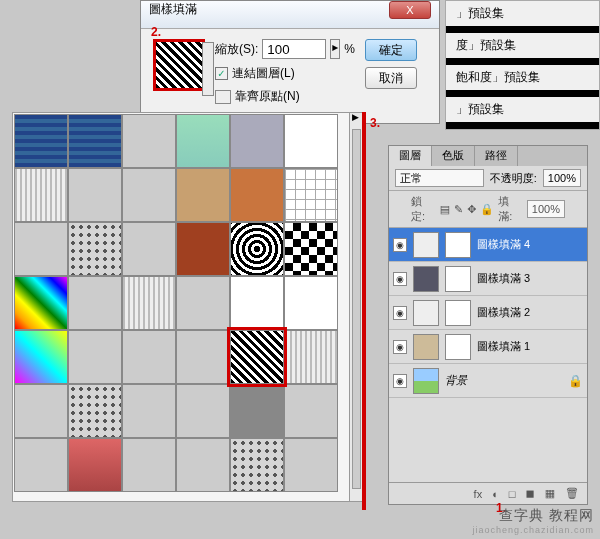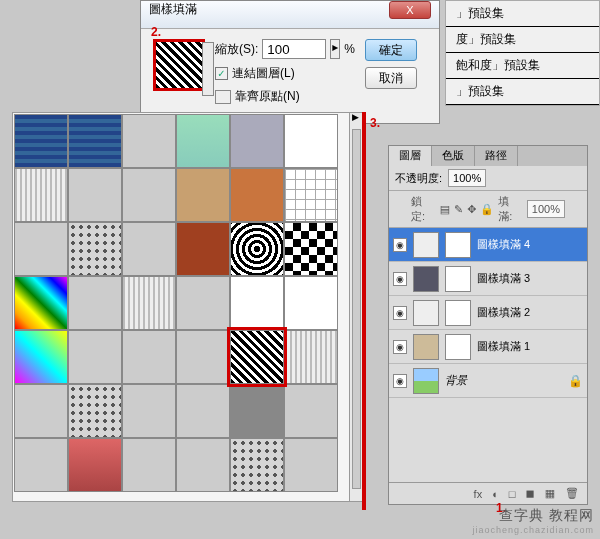--- a/index.html
+++ b/index.html
@@ -17,21 +17,21 @@
 .field-group { display:flex; flex-direction:column; gap:6px; font-size:12px; }
 .row { display:flex; align-items:center; gap:4px; }
 .scale-input { width:64px; height:20px; border:1px solid #888; padding:0 4px; }
 .chk { width:13px; height:13px; border:1px solid #777; display:inline-flex; justify-content:center; align-items:center; color:#2a7; font-size:10px; }
 .btn { width:52px; height:22px; background:linear-gradient(#fff,#e4e4e4); border:1px solid #888; border-radius:3px; text-align:center; line-height:20px; font-size:12px; }
 .btn-ok { background:linear-gradient(#cfe9ff,#9accf0); border-color:#4a90c4; }
 .btn-stack { display:flex; flex-direction:column; gap:6px; }
 
 
 .presets { position: absolute; top: 0; right: 0; width: 155px; background:#f0f0f0; border:1px solid #aaa; }
-.preset-item { padding: 4px 10px; border-bottom: 1px solid #000000; font-size:12px; }
+.preset-item { padding: 4px 10px; border-bottom: 7px solid #000000; font-size:12px; }
 
 
 .picker { position:absolute; top:112px; left:12px; width:352px; height:390px; background:#f5f5f5; border:1px solid #999; display:flex; }
 .grid { flex:1; display:grid; grid-template-columns: repeat(6, 54px); grid-auto-rows: 54px; gap:0; padding:1px; overflow:hidden; }
 .cell { border:1px solid #888; background:#bbb; position:relative; overflow:hidden; }
 .sc-right { width:14px; background:#e8e8e8; border-left:1px solid #999; position:relative; }
 .sc-right::before { content:'▶'; position:absolute; top:-1px; left:2px; font-size:9px; }
 .sc-right::after { content:''; position:absolute; top:16px; bottom:12px; left:2px; right:2px; background:#ccc; border:1px solid #999; }
 .picker-frame-r { position:absolute; top:112px; left:362px; width:4px; height:398px; border:2px solid #d00000; }
 .num3 { position:absolute; top:116px; left:370px; color:#d00000; font-weight:bold; }
@@ -170,20 +170,23 @@
 <div class="picker-frame-r"></div>
 <span class="num3">3.</span>
 
 <div class="layers">
   <div class="tabs">
     <div class="tab active">圖層</div>
     <div class="tab">色版</div>
     <div class="tab">路徑</div>
   </div>
   <div class="ctrl-row">
+    <div class="sel-box" style="flex:1;">
+        <span>正常</span>
+      </div>
     <span>不透明度:</span>
     <div class="sel-box">
         <span>100%</span>
       </div>
   </div>
   <div class="lock-row">
     <span>鎖定:</span>
     <span>▤</span>
     <span>✎</span>
     <span>✥</span>

